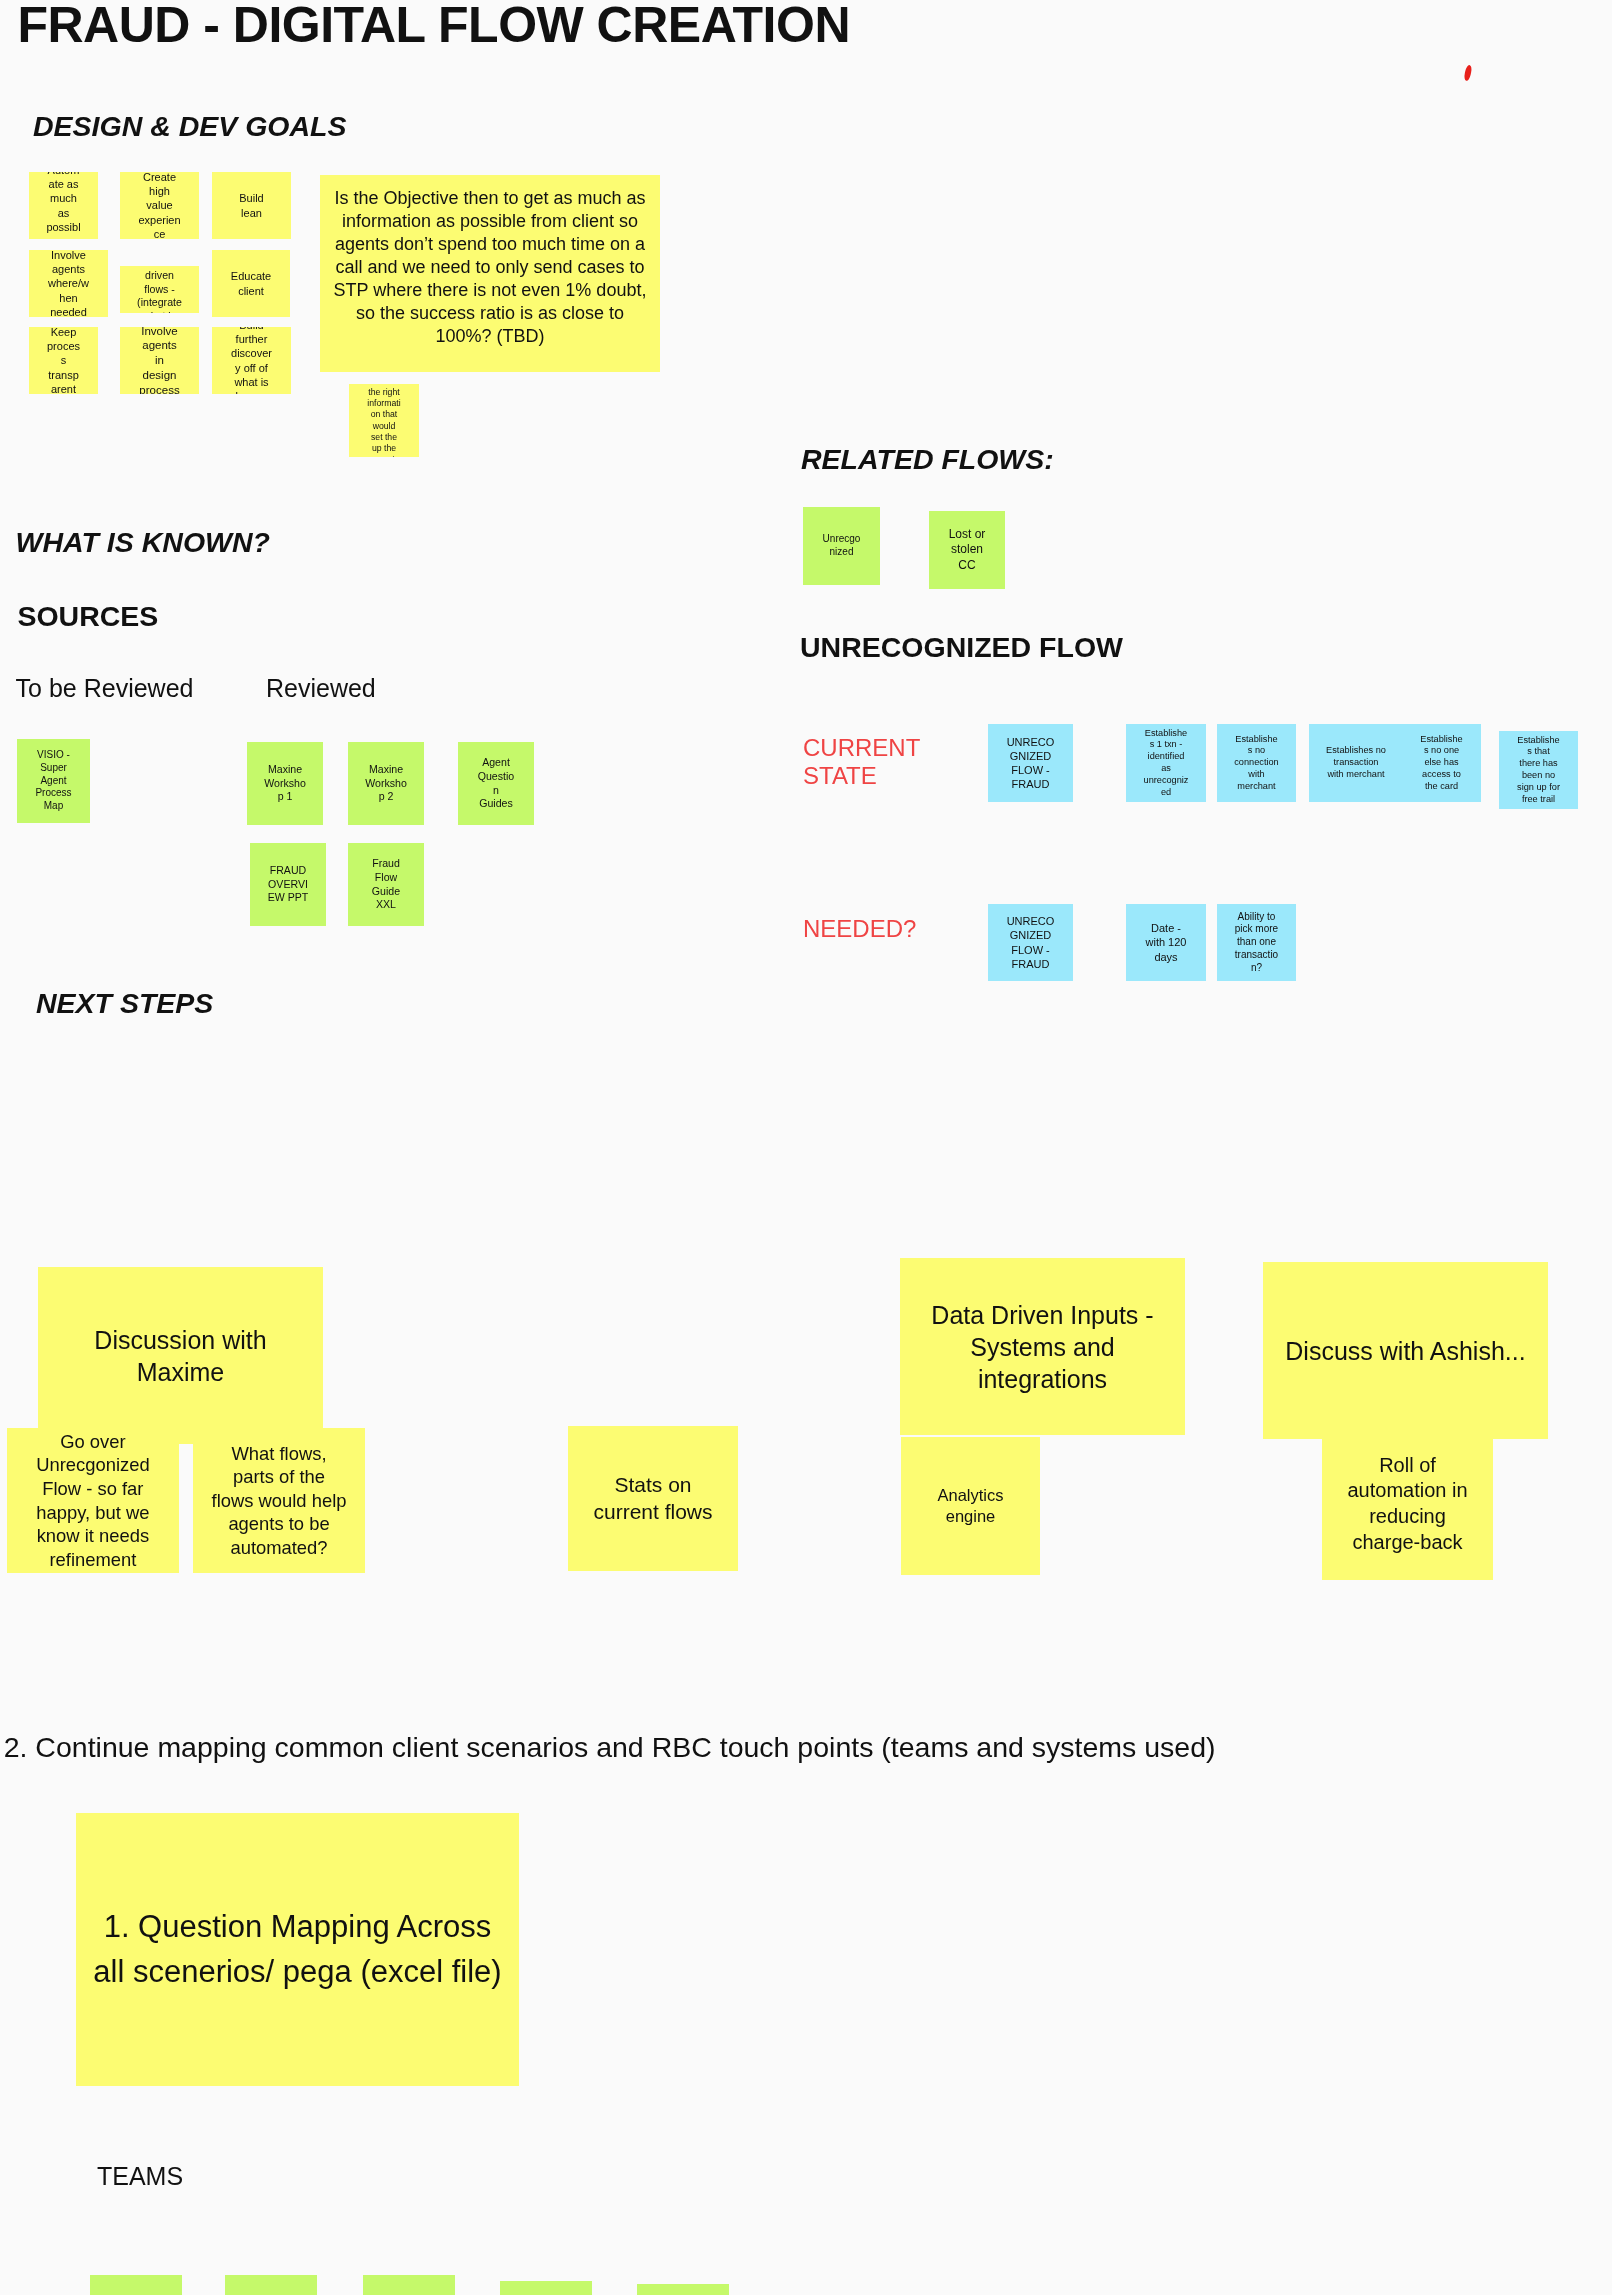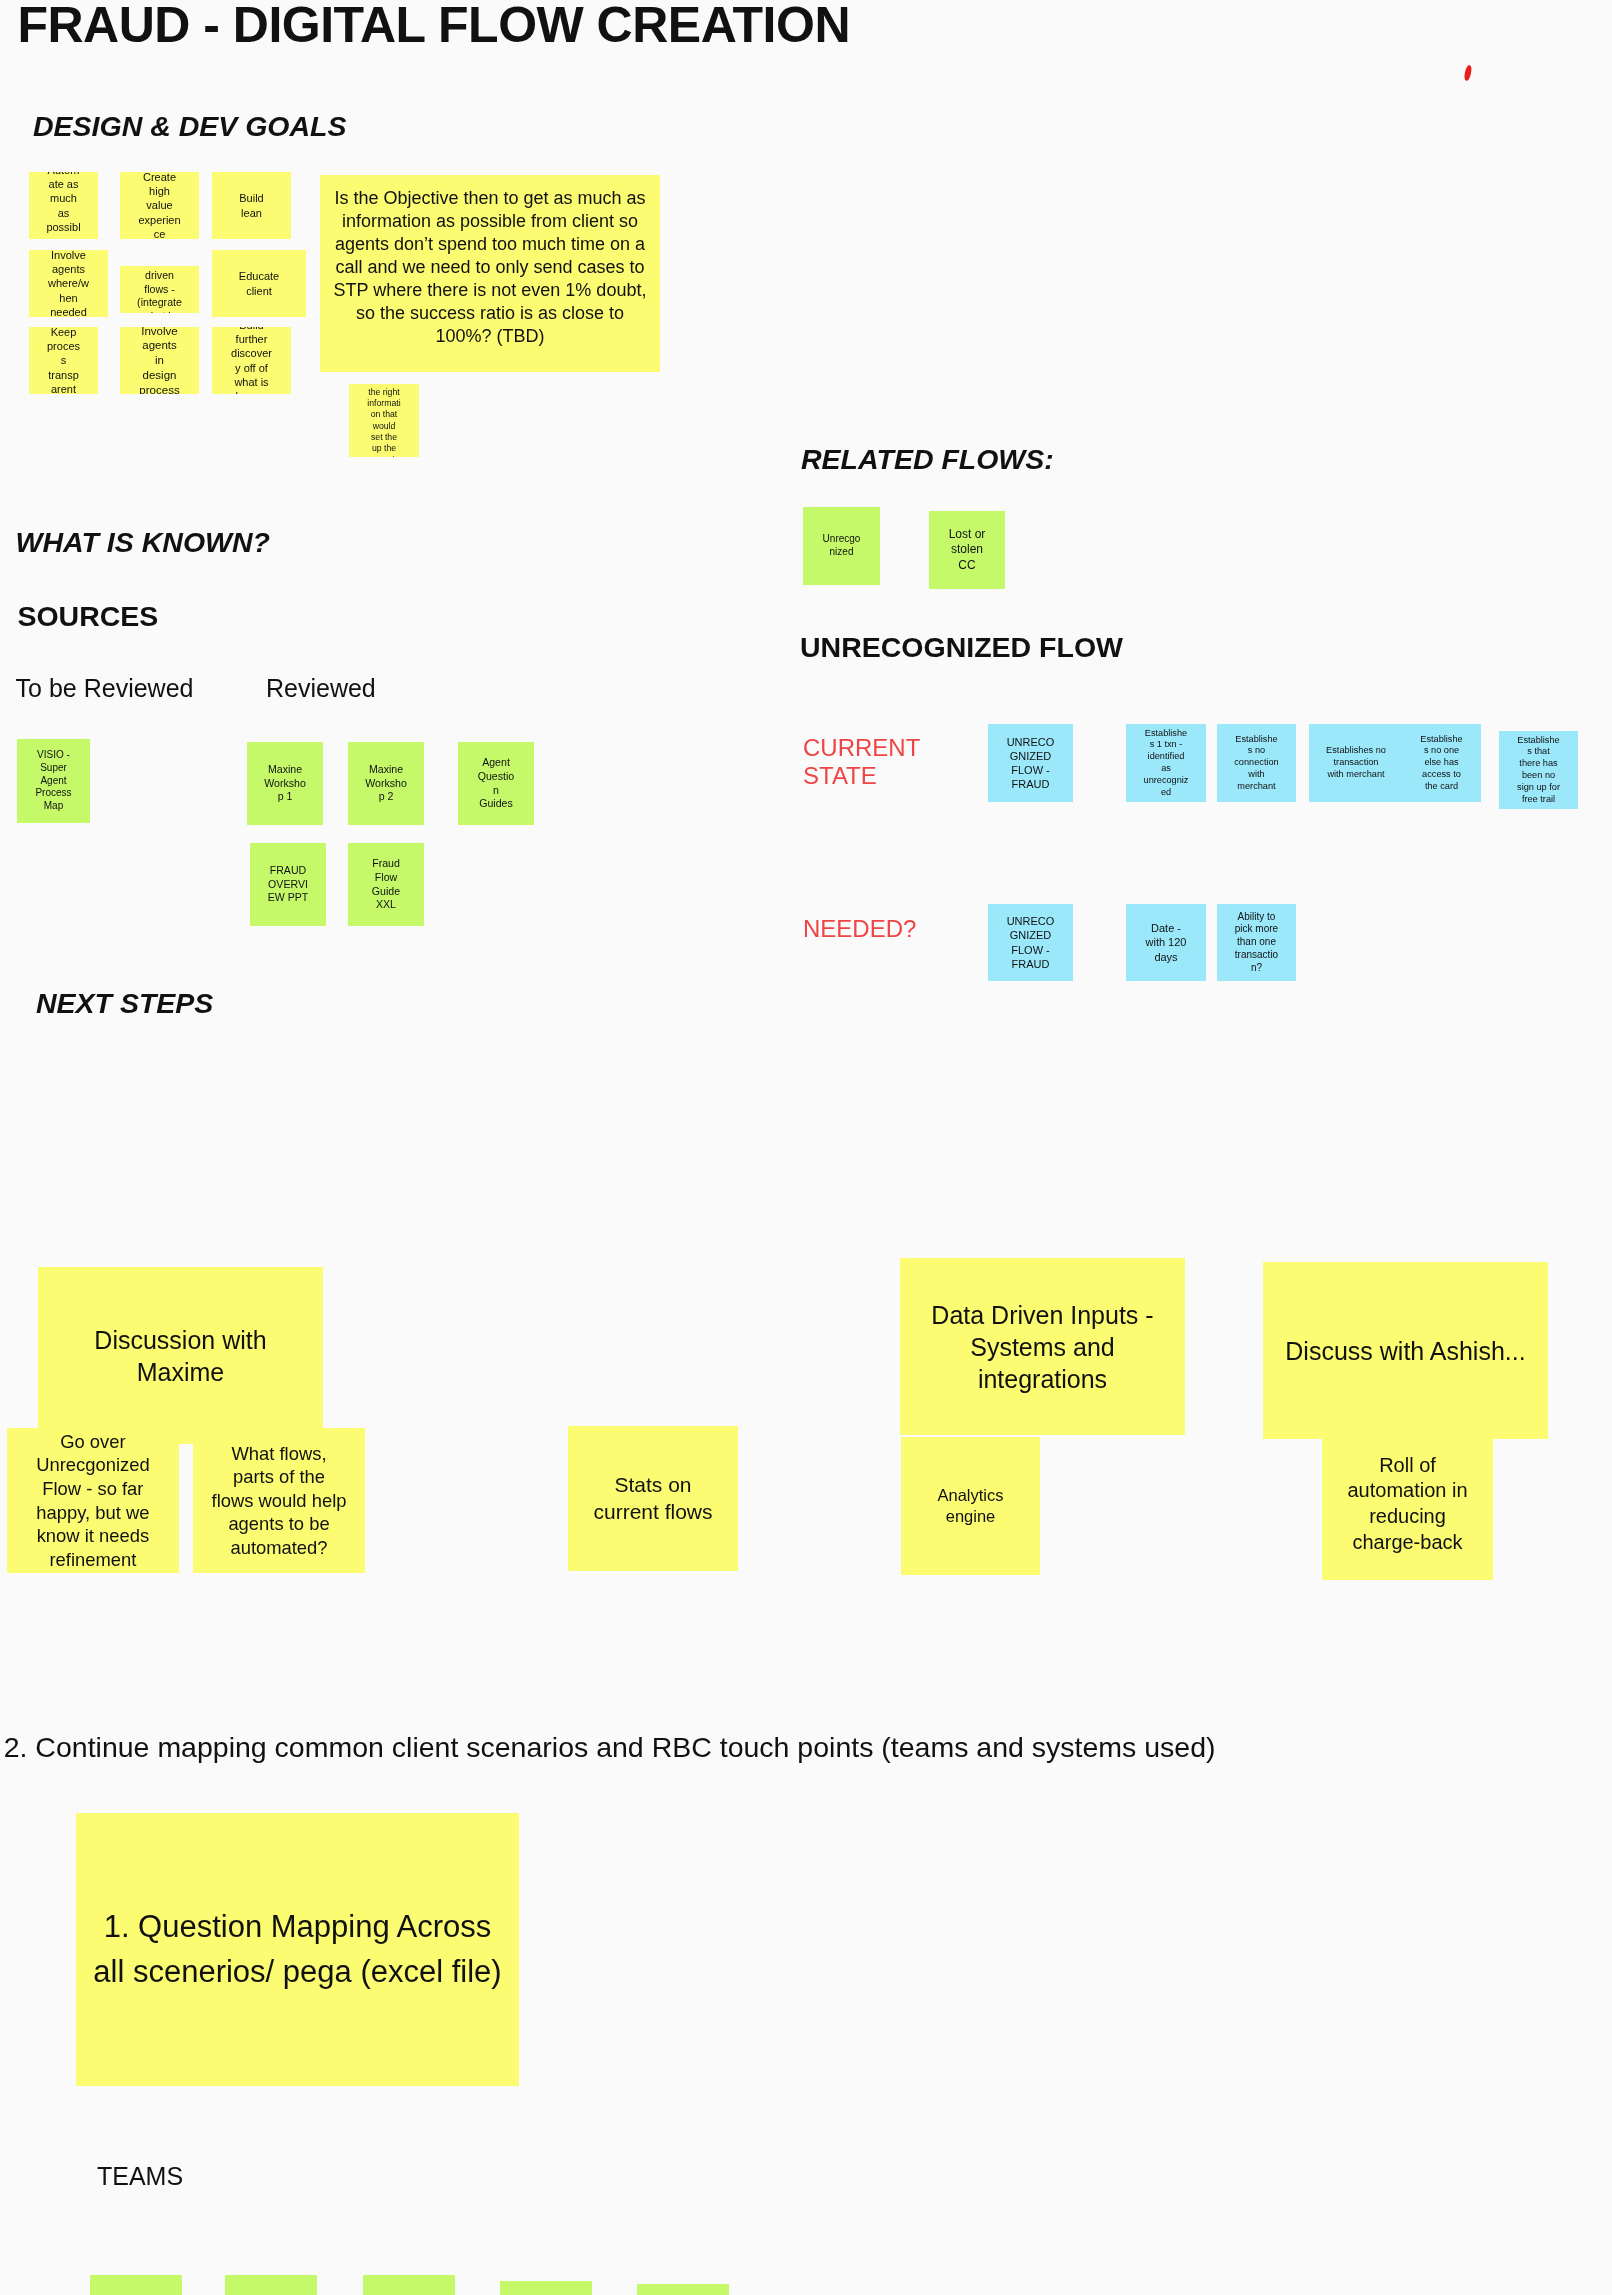--- a/index.html
+++ b/index.html
@@ -121,21 +121,21 @@
   <div class="note yellow" style="left:212px; top:172px; width:79px; height:67px; font-size:11px;">
       <span class="txt">Build lean</span>
     </div>
 
   <div class="note yellow" style="left:29px;  top:250px; width:79px; height:67px; font-size:11px;">
       <span class="txt">Involve agents where/when needed</span>
     </div>
   <div class="note yellow" style="left:120px; top:266px; width:79px; height:47px; font-size:10.6px;text-align:center;">
       <span class="txt">Create data driven flows - (integrate what is known)</span>
     </div>
-  <div class="note yellow" style="left:212px; top:250px; width:94px; height:67px; font-size:11px;">
+  <div class="note yellow" style="left:212px; top:250px; width:78px; height:67px; font-size:11px;">
       <span class="txt">Educate client</span>
     </div>
 
   <div class="note yellow" style="left:29px;  top:327px; width:69px; height:67px; font-size:11px;">
       <span class="txt">Keep process transparent</span>
     </div>
   <div class="note yellow" style="left:120px; top:327px; width:79px; height:67px; font-size:11.5px;">
       <span class="txt">Involve agents in design process</span>
     </div>
   <div class="note yellow" style="left:212px; top:327px; width:79px; height:67px; font-size:11px;">

